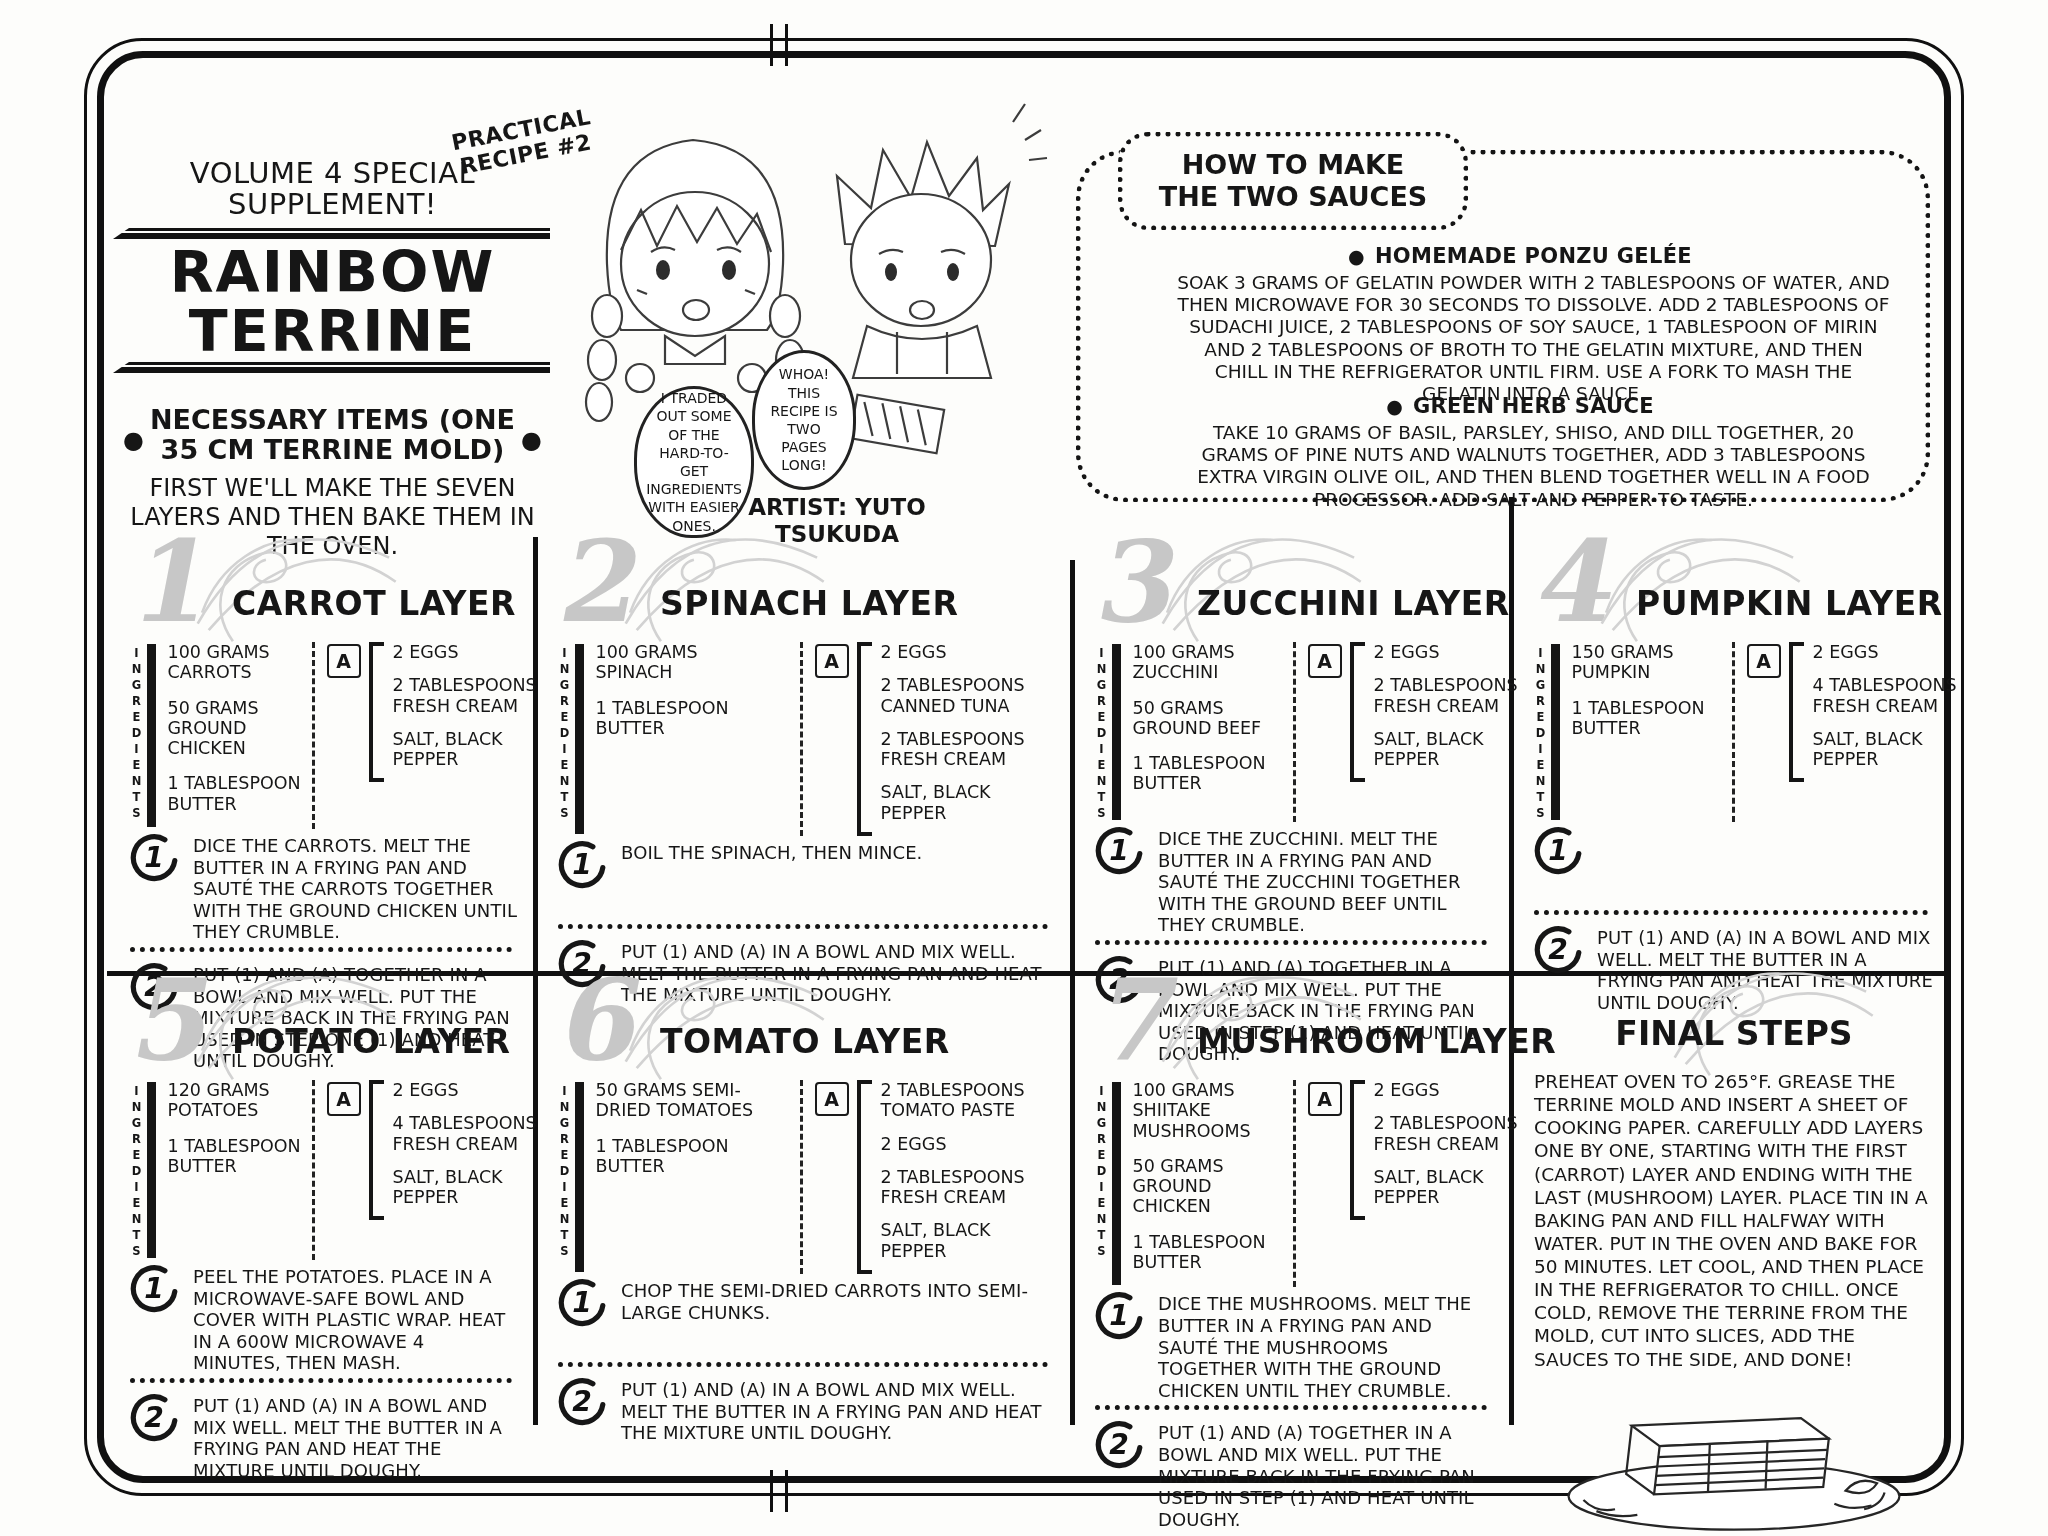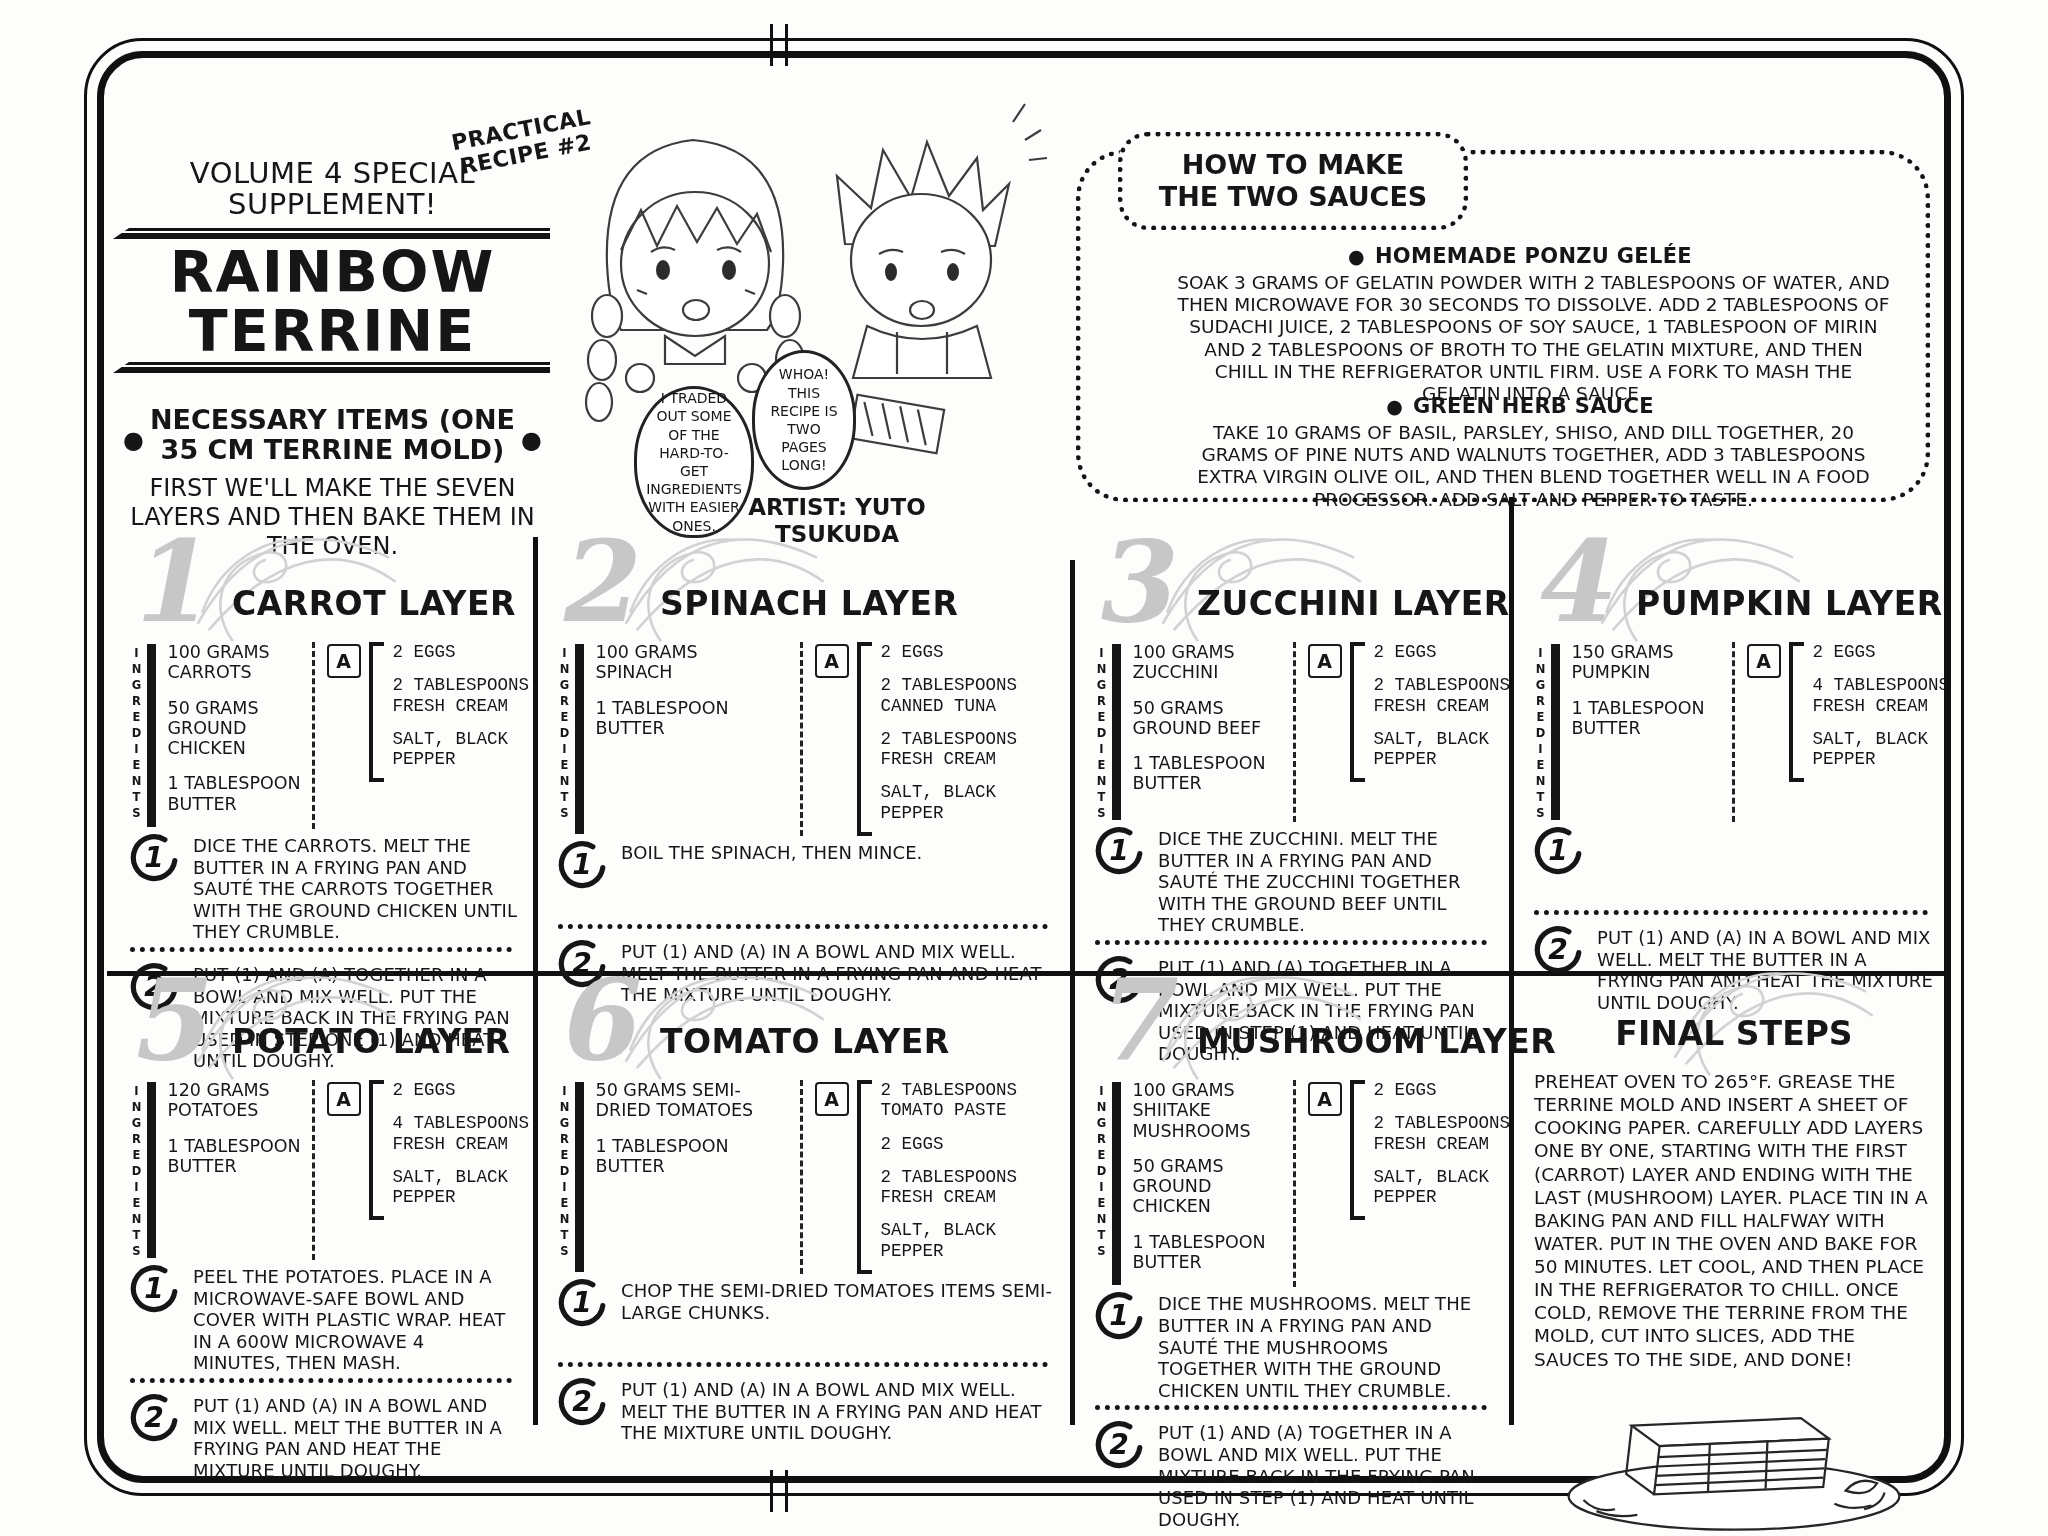--- a/index.html
+++ b/index.html
@@ -68,21 +68,21 @@
   .inglabel{writing-mode:vertical-rl;text-orientation:upright;font-size:11.5px;font-weight:700;line-height:1;letter-spacing:2px;flex:none;margin-top:4px;}
   .ingbar{width:9px;background:#151515;align-self:stretch;margin:2px 12px 2px 5px;flex:none;}
   .inglist{flex:none;font-size:17.5px;line-height:1.16;white-space:pre-line;}
   .inglist>div{margin-bottom:15px;}
   .w1{width:136px;} .w2{width:196px;} .w3{width:152px;}
   .adash{align-self:stretch;border-left:3px dashed #222;margin:0 12px 0 8px;flex:none;}
   .abox{flex:none;width:30px;height:30px;border:2.5px solid #1a1a1a;border-radius:4px;display:flex;align-items:center;justify-content:center;font-size:19px;font-weight:700;margin:2px 8px 0 0;}
   .agrp{display:flex;align-items:stretch;}
   .abracket{flex:none;width:11px;border-left:4px solid #151515;border-top:4px solid #151515;border-bottom:4px solid #151515;margin-right:9px;}
   .alist{font-size:17.5px;line-height:1.16;white-space:pre-line;width:170px;}
-  .alist>div{margin-bottom:13px;font-family:Liberation Mono, monospace;}
+  .alist>div{margin-bottom:13px;}
   .c1 .alist{width:150px;} .c4 .alist{width:160px;}
 
   .step{display:flex;align-items:flex-start;gap:13px;min-height:80px;margin-top:4px;}
   .step.s2nd{min-height:0;}
   .steptext{margin:2px 0 0;font-size:18px;line-height:1.2;letter-spacing:.1px;}
   .stepdiv{border-top:5px dotted #161616;margin:4px 6px 10px 0;}
   .stepc{width:50px;height:50px;flex:none;}
   .stepn{font-family:"DejaVu Sans",sans-serif;font-style:italic;font-weight:700;font-size:27px;fill:#111;}
 
   
@@ -412,21 +412,21 @@
         <div class="alist"><div>2 TABLESPOONS
 TOMATO PASTE</div><div>2 EGGS</div><div>2 TABLESPOONS
 FRESH CREAM</div><div>SALT, BLACK PEPPER</div></div>
       </div>
     </div>
     <div class="step">
       <svg class="stepc" viewBox="0 0 48 48">
           <use href="#steparc"></use>
           <text class="stepn" x="23" y="33" text-anchor="middle">1</text>
         </svg>
-      <p class="steptext">CHOP THE SEMI-DRIED TOMATOES ITEMS SEMI-LARGE CHUNKS.</p>
+      <p class="steptext">CHOP THE SEMI-DRIED CARROTS INTO SEMI-LARGE CHUNKS.</p>
     </div>
     <div class="stepdiv"></div>
     <div class="step s2nd">
       <svg class="stepc" viewBox="0 0 48 48">
           <use href="#steparc"></use>
           <text class="stepn" x="23" y="33" text-anchor="middle">2</text>
         </svg>
       <p class="steptext">PUT (1) AND (A) IN A BOWL AND MIX WELL. MELT THE BUTTER IN A FRYING PAN AND HEAT THE MIXTURE UNTIL DOUGHY.</p>
     </div>
   </section>

